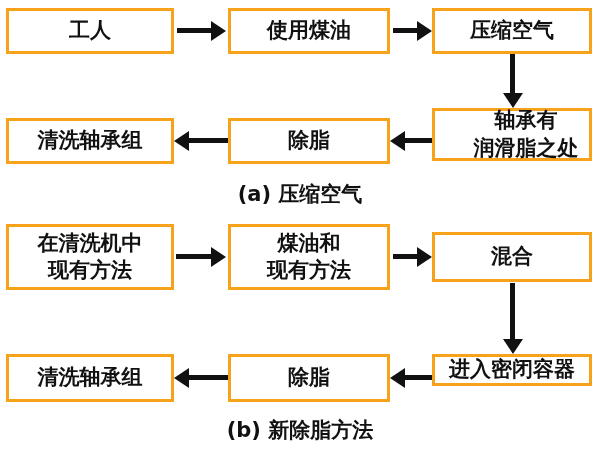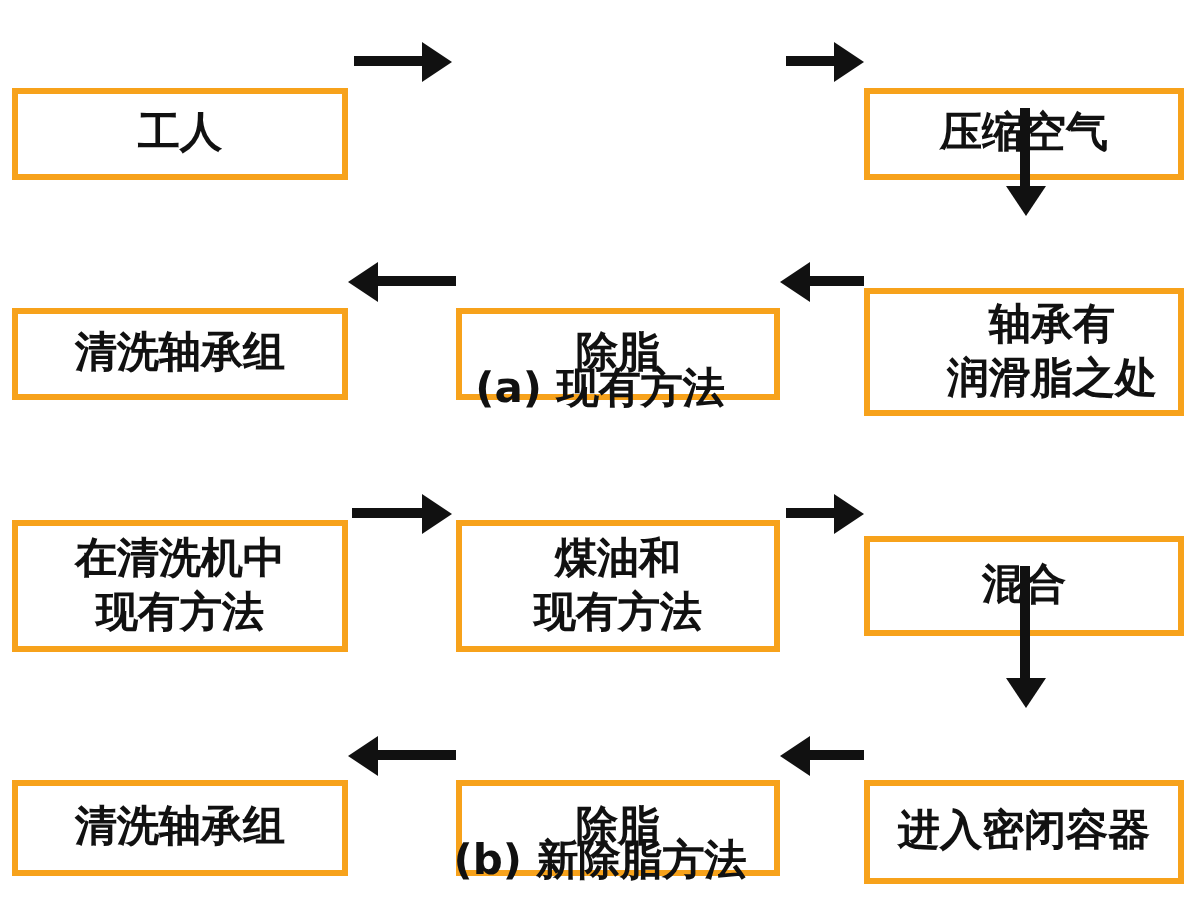--- a/index.html
+++ b/index.html
@@ -23,21 +23,20 @@
     background:var(--box-bg);
     color:var(--text);
     font-weight:bold;
     font-size:21px;
     line-height:1.3;
     display:flex;
     align-items:center;
     justify-content:center;
     text-align:center;
     white-space:pre-line;
-    margin-top:36px;
   }
   .caption{
     position:absolute;
     left:0;width:600px;
     text-align:center;
     color:var(--text);
     font-weight:bold;
     font-size:21px;
   }
   .harrow{position:absolute;height:5px;background:var(--arrow);}
@@ -60,55 +59,56 @@
 </style>
 </head>
 <body>
 
 <div class="stage">
 
   <div class="box" style="left:6px;top:8px;width:168px;height:46px;">工人</div>
 
   <div class="harrow right" style="left:177px;top:28px;width:34px;"></div>
 
+  <div class="box" style="left:228px;top:8px;width:162px;height:46px;">使用煤油</div>
 
   <div class="harrow right" style="left:393px;top:28px;width:24px;"></div>
 
   <div class="box" style="left:432px;top:8px;width:160px;height:46px;">压缩空气</div>
 
   <div class="varrow down" style="left:510px;top:54px;height:39px;"></div>
 
-  <div class="box" style="left:432px;top:108px;width:160px;height:64px;padding-left:28px;">轴承有
+  <div class="box" style="left:432px;top:108px;width:160px;height:53px;padding-left:28px;">轴承有
 润滑脂之处</div>
 
   <div class="harrow left" style="left:405px;top:138px;width:27px;"></div>
 
   <div class="box" style="left:228px;top:118px;width:162px;height:46px;">除脂</div>
 
   <div class="harrow left" style="left:189px;top:138px;width:39px;"></div>
 
   <div class="box" style="left:6px;top:118px;width:168px;height:46px;">清洗轴承组</div>
 
-  <div class="caption" style="top:180px;">(a) 现有方法</div>
+  <div class="caption" style="top:180px;">(a) 压缩空气</div>
 
   <div class="box" style="left:6px;top:224px;width:168px;height:66px;">在清洗机中
 现有方法</div>
 
   <div class="harrow right" style="left:176px;top:254px;width:35px;"></div>
 
   <div class="box" style="left:228px;top:224px;width:162px;height:66px;">煤油和
 现有方法</div>
 
   <div class="harrow right" style="left:393px;top:254px;width:24px;"></div>
 
   <div class="box" style="left:432px;top:232px;width:160px;height:50px;">混合</div>
 
   <div class="varrow down" style="left:510px;top:283px;height:56px;"></div>
 
-  <div class="box" style="left:432px;top:354px;width:160px;height:52px;">进入密闭容器</div>
+  <div class="box" style="left:432px;top:354px;width:160px;height:32px;">进入密闭容器</div>
 
   <div class="harrow left" style="left:405px;top:375px;width:27px;"></div>
 
   <div class="box" style="left:228px;top:354px;width:162px;height:48px;">除脂</div>
 
   <div class="harrow left" style="left:189px;top:375px;width:39px;"></div>
 
   <div class="box" style="left:6px;top:354px;width:168px;height:48px;">清洗轴承组</div>
 
   <div class="caption" style="top:416px;">(b) 新除脂方法</div>

